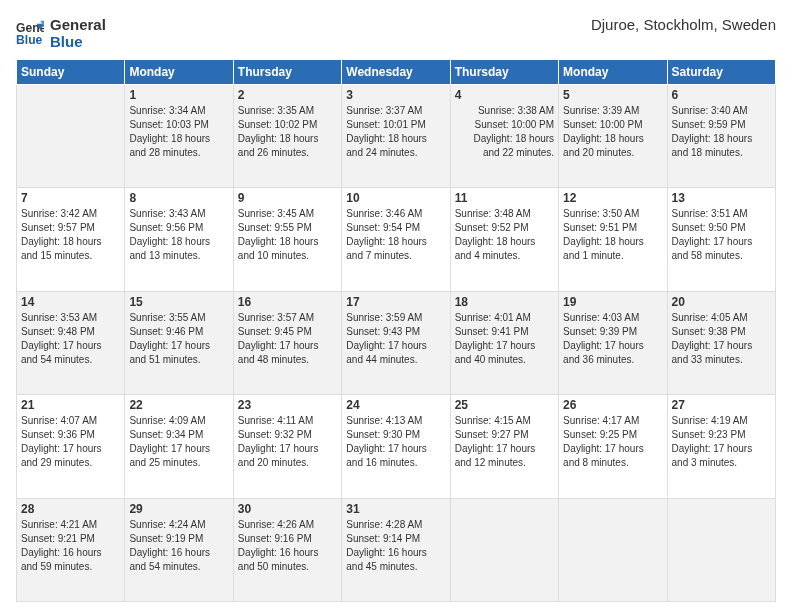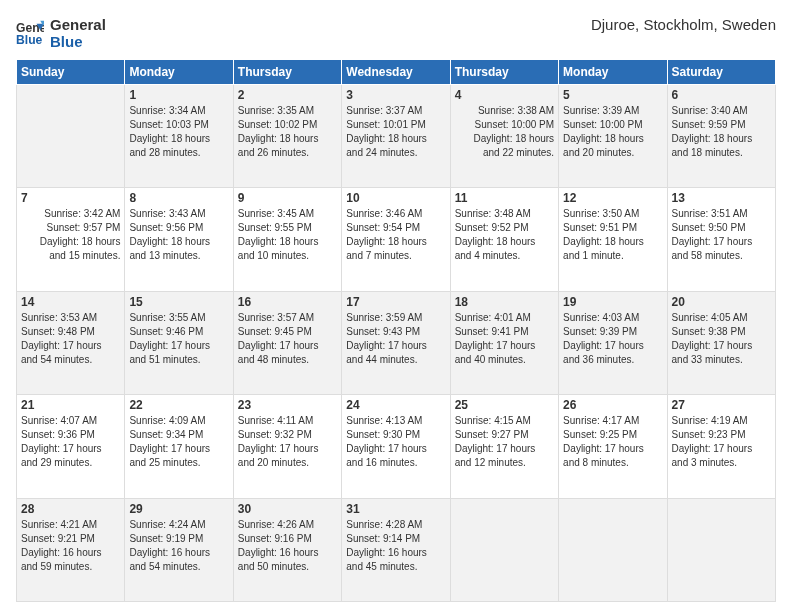--- a/index.html
+++ b/index.html
@@ -168,21 +168,21 @@
             <span class="day-num">6</span>
             <div class="day-info" style="white-space: pre-line;">Sunrise: 3:40 AM
 Sunset: 9:59 PM
 Daylight: 18 hours
 and 18 minutes.</div>
           </td>
         </tr>
         <tr>
           <td>
             <span class="day-num">7</span>
-            <div class="day-info" style="white-space: pre-line; text-align: right;">Sunrise: 3:42 AM
+            <div class="day-info" style="white-space: pre-line;">Sunrise: 3:42 AM
 Sunset: 9:57 PM
 Daylight: 18 hours
 and 15 minutes.</div>
           </td>
           <td>
             <span class="day-num">8</span>
             <div class="day-info" style="white-space: pre-line;">Sunrise: 3:43 AM
 Sunset: 9:56 PM
 Daylight: 18 hours
 and 13 minutes.</div>

